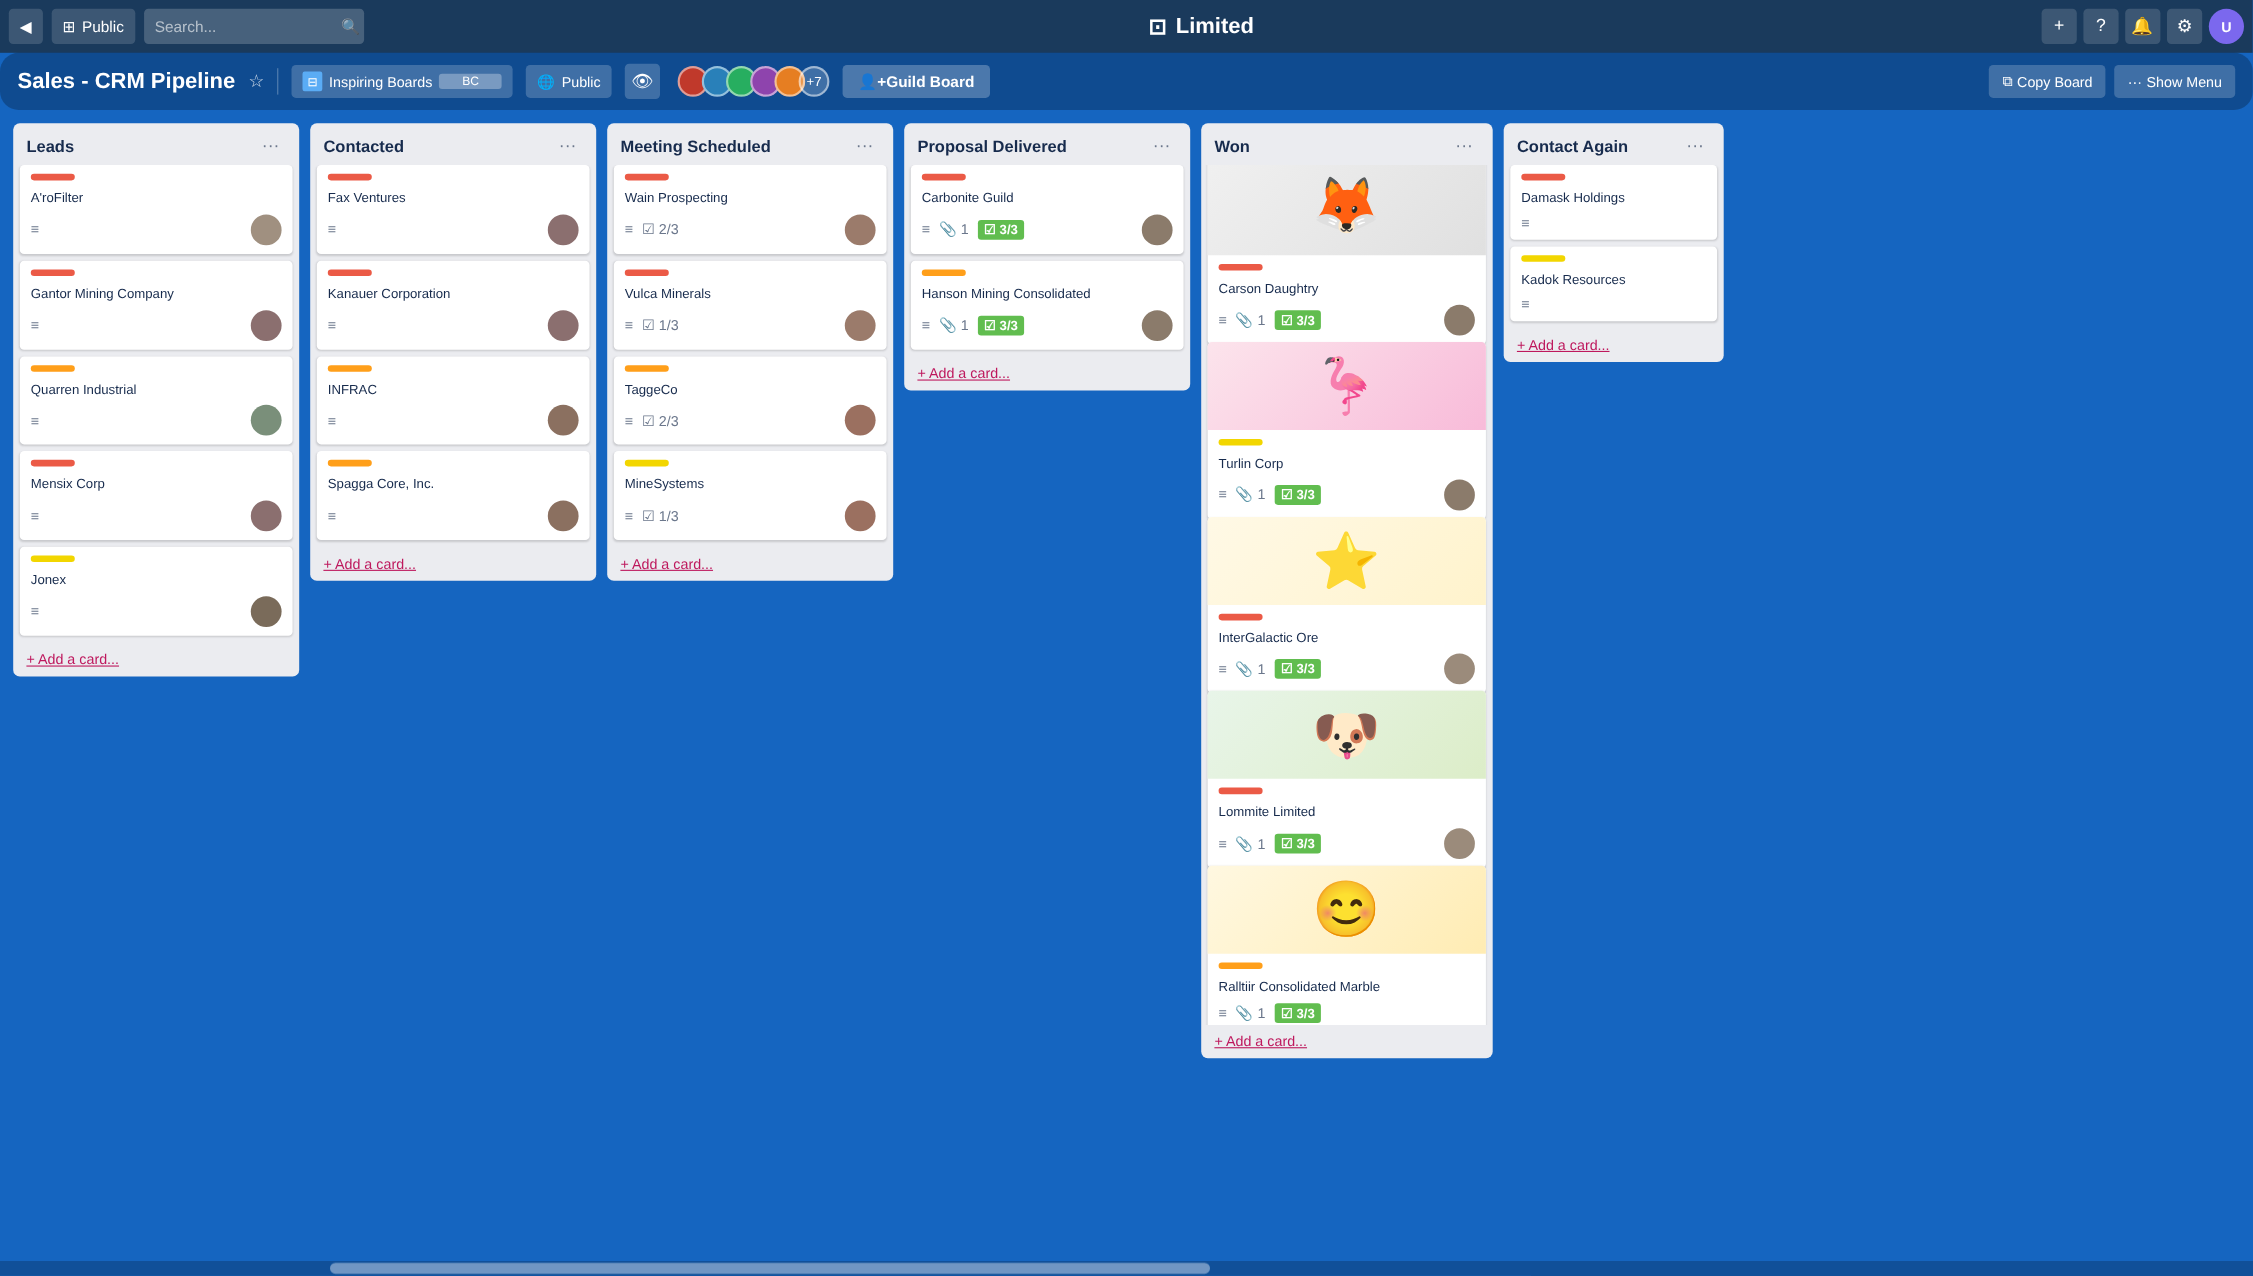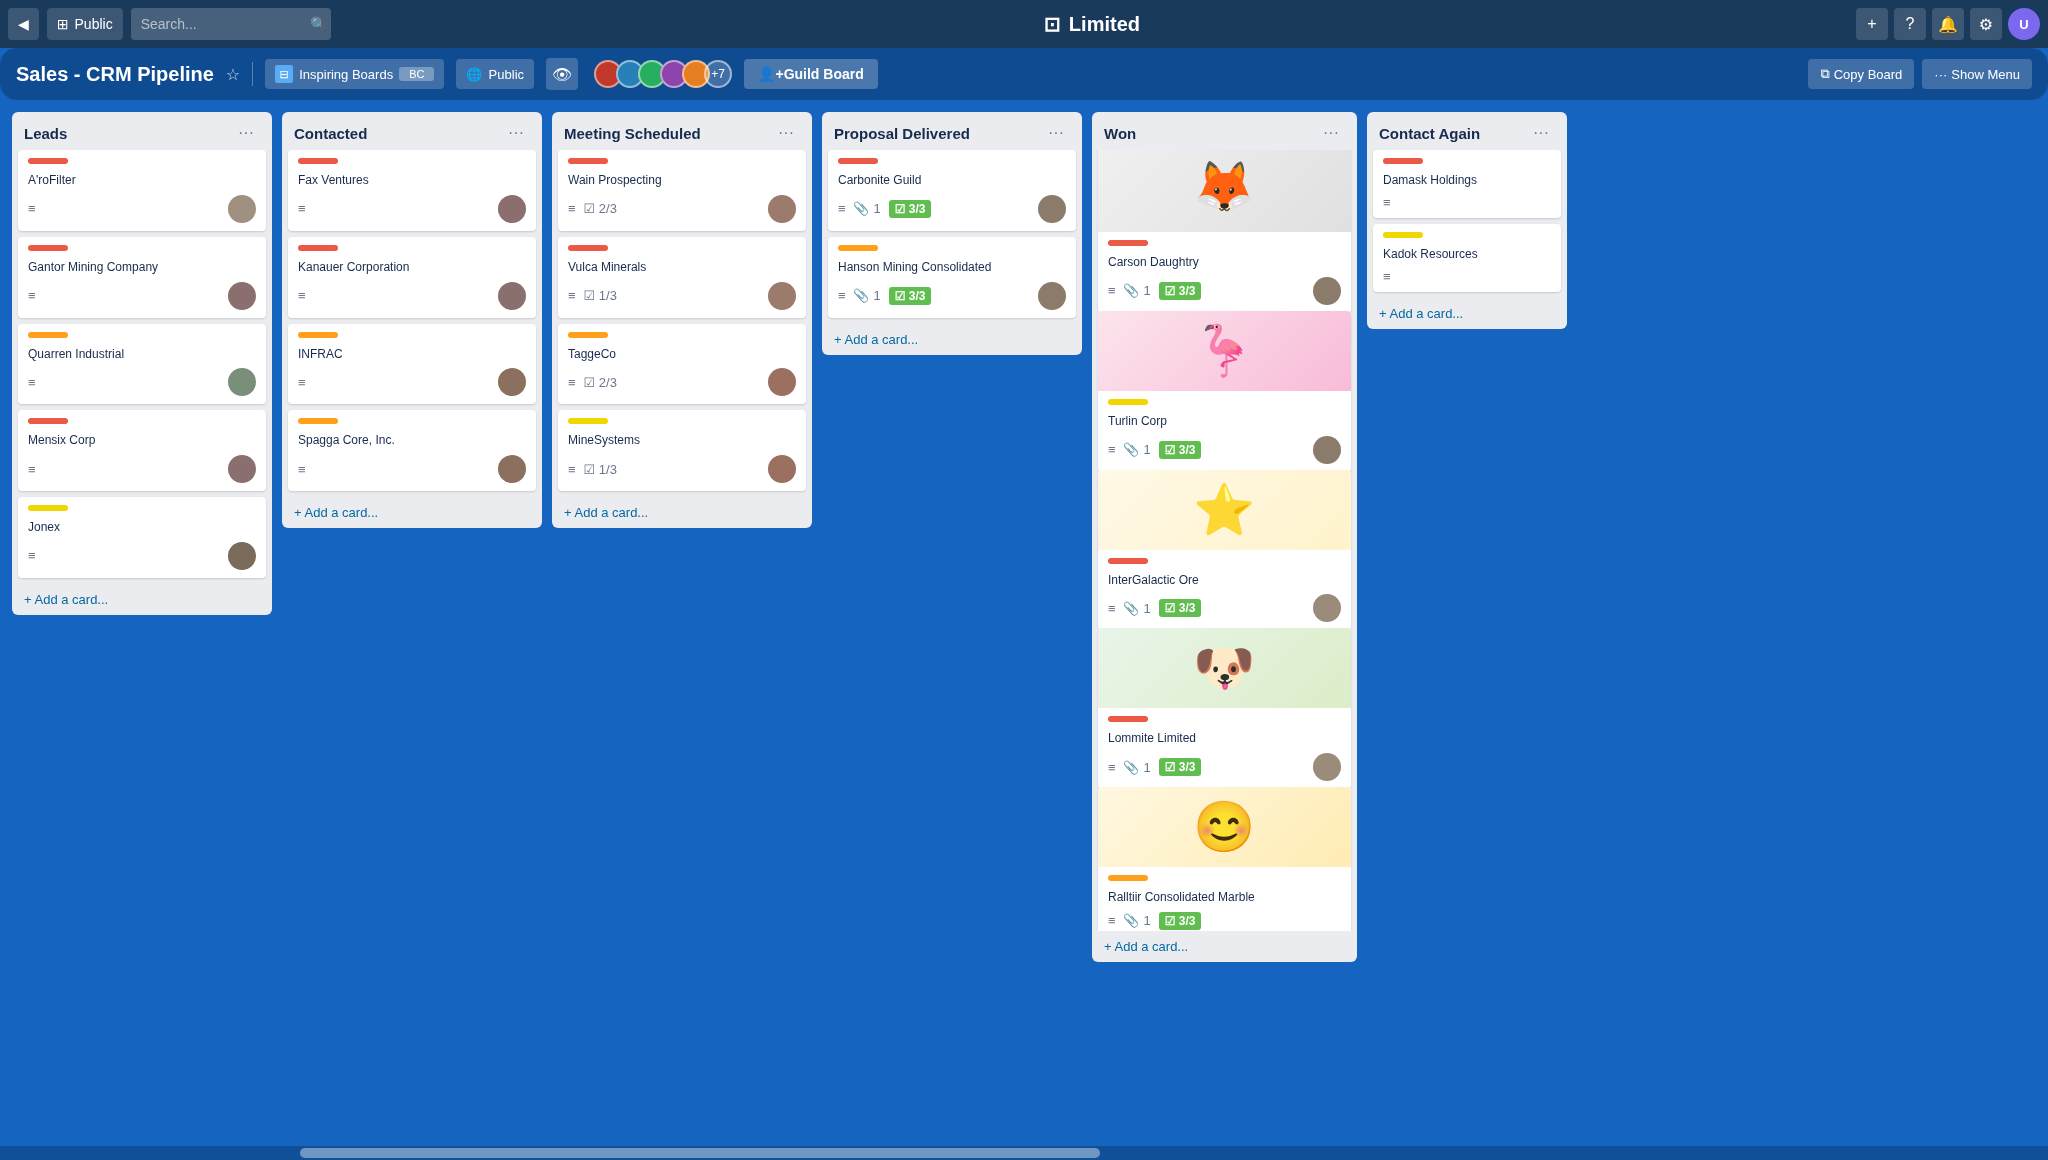--- a/index.html
+++ b/index.html
@@ -127,21 +127,21 @@
       height: 18px;
       background: #5aacf5;
       border-radius: 2px;
       display: inline-flex;
       align-items: center;
       justify-content: center;
     }
     .ws-badge {
       background: rgba(255,255,255,0.3);
       border-radius: 3px;
-      padding: 1px 10px;
+      padding: 1px 21px;
       font-size: 11px;
     }
     .vis-btn {
       background: rgba(255,255,255,0.2);
       border: none;
       border-radius: 4px;
       color: white;
       padding: 4px 10px;
       cursor: pointer;
       display: flex;
@@ -276,25 +276,26 @@
       padding: 2px 6px;
       border-radius: 3px;
     }
     .cards-container {
       padding: 0 6px;
       overflow-y: auto;
       flex: 1;
     }
     .add-card-btn {
       padding: 8px 12px;
-      color: #0369a1;
+      color: #be185d;
       font-size: 13px;
       cursor: pointer;
       border-radius: 0 0 6px 6px;
       display: block;
+      text-decoration: underline;
     }
 
     
     .card {
       background: white;
       border-radius: 4px;
       margin-bottom: 6px;
       padding: 8px 10px;
       box-shadow: 0 1px 2px rgba(0,0,0,0.15);
       cursor: pointer;

